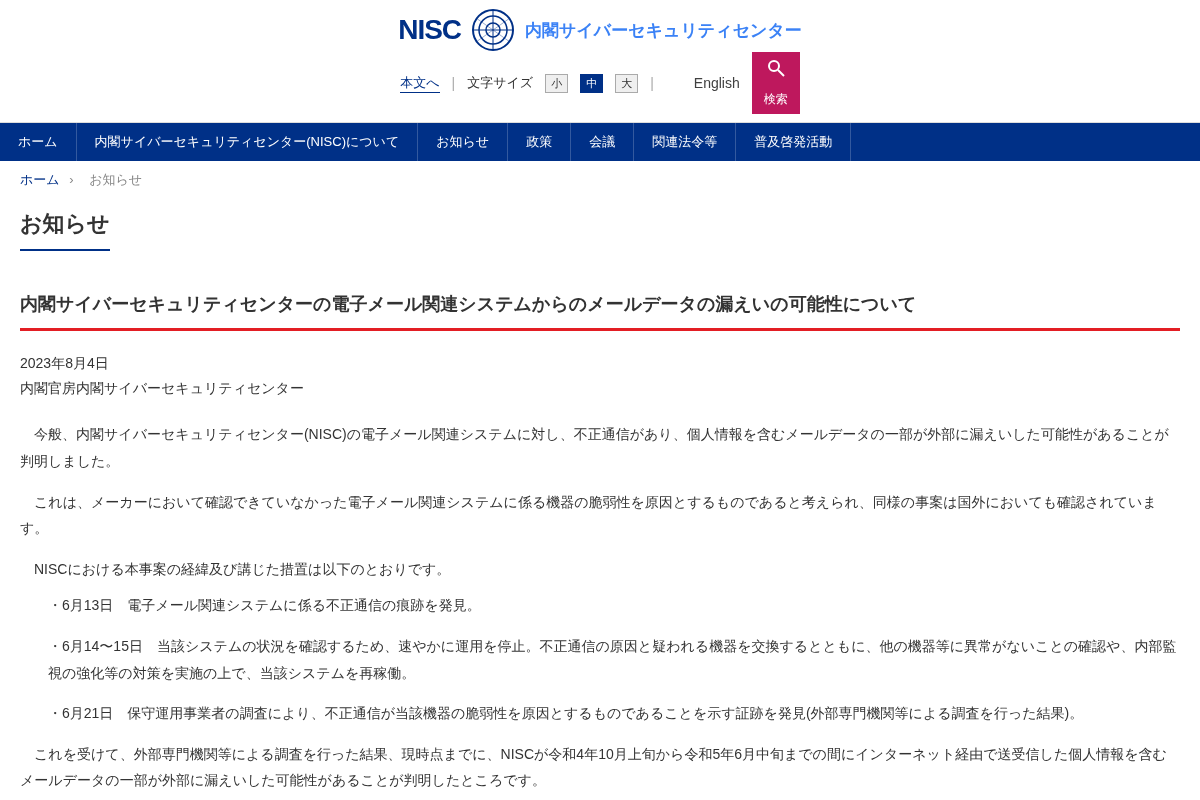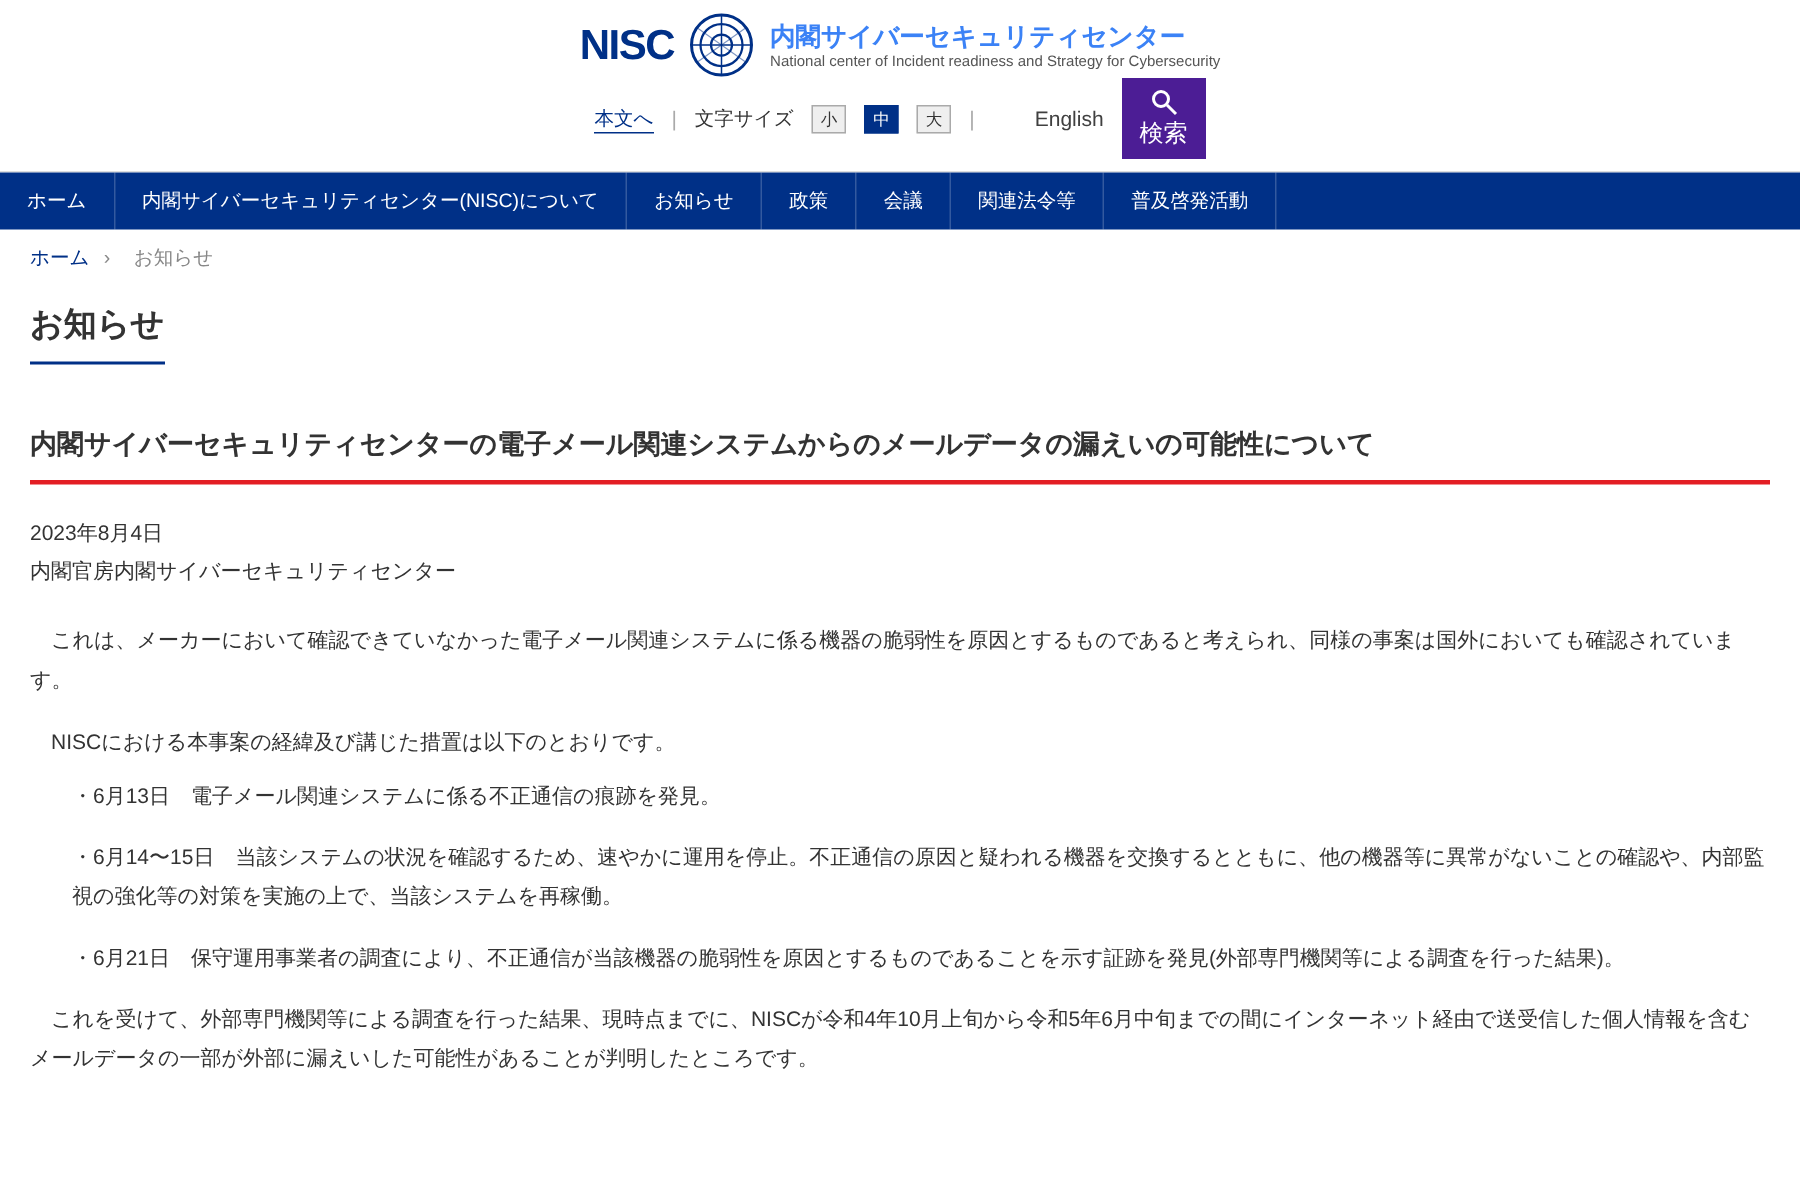--- a/index.html
+++ b/index.html
@@ -13,21 +13,21 @@
     .logo-text { display: flex; flex-direction: column; }
     .logo-title { font-size: 17px; font-weight: bold; color: #3b82f6; }
     .logo-subtitle { font-size: 10px; color: #555; }
     .header-right { display: flex; align-items: center; gap: 12px; justify-content: center; }
     .header-honbun { font-size: 13px; color: #003087; text-decoration: none; border-bottom: 1px solid #003087; }
     .header-fontsize { display: flex; align-items: center; gap: 12px; font-size: 13px; color: #333; }
     .fontsize-btn { display: inline-block; padding: 1px 5px; border: 1px solid #aaa; font-size: 11px; cursor: pointer; color: #333; }
     .fontsize-btn.active { background: #003087; color: #fff; border-color: #003087; }
     .divider { color: #aaa; }
     .header-english { font-size: 14px; color: #404040; text-decoration: none; margin-left: 28px; }
-    .header-search { background: #4c1d95; color: #fff; border: none; padding: 6px 12px; font-size: 16px; cursor: pointer; display: flex; flex-direction: column; align-items: center; gap: 1px; }
+    .header-search { background: #be185d; color: #fff; border: none; padding: 6px 12px; font-size: 12px; cursor: pointer; display: flex; flex-direction: column; align-items: center; gap: 13px; }
     .search-icon-svg { width: 20px; height: 20px; }
 
     
     nav { background: #003087; display: flex; }
     nav a { color: #fff; text-decoration: none; padding: 10px 18px; font-size: 13px; display: block; border-right: 1px solid rgba(255,255,255,0.2); white-space: nowrap; }
 
     
     .breadcrumb { padding: 10px 20px; font-size: 13px; color: #333; }
     .breadcrumb a { color: #003087; text-decoration: none; }
     .breadcrumb span { margin: 0 6px; color: #888; }
@@ -57,21 +57,20 @@
       <circle cx="22" cy="22" r="20" fill="none" stroke="#003087" stroke-width="2"></circle>
       <circle cx="22" cy="22" r="14" fill="none" stroke="#003087" stroke-width="1.5"></circle>
       <circle cx="22" cy="22" r="7" fill="none" stroke="#003087" stroke-width="1.5"></circle>
       <line x1="22" y1="2" x2="22" y2="42" stroke="#003087" stroke-width="1"></line>
       <line x1="2" y1="22" x2="42" y2="22" stroke="#003087" stroke-width="1"></line>
       <line x1="5" y1="10" x2="39" y2="34" stroke="#003087" stroke-width="0.8" opacity="0.5"></line>
       <line x1="5" y1="34" x2="39" y2="10" stroke="#003087" stroke-width="0.8" opacity="0.5"></line>
     </svg>
     <div class="logo-text">
       <span class="logo-title">内閣サイバーセキュリティセンター</span>
-      <span class="logo-subtitle">National center of Incident readiness and Strategy for Cybersecurity</span>
     </div>
   </div>
   <div class="header-right">
     <a class="header-honbun" href="#">本文へ</a>
     <span class="divider">|</span>
     <div class="header-fontsize">
       <span>文字サイズ</span>
       <button class="fontsize-btn">小</button>
       <button class="fontsize-btn active">中</button>
       <button class="fontsize-btn">大</button>
@@ -108,20 +107,21 @@
   <div class="page-title-label">お知らせ</div>
 </div>
 
 <div class="article">
   <h1 class="article-heading">内閣サイバーセキュリティセンターの電子メール関連システムからのメールデータの漏えいの可能性について</h1>
   <div class="article-meta">
     <div>2023年8月4日</div>
     <div>内閣官房内閣サイバーセキュリティセンター</div>
   </div>
   <div class="article-body">
+    <p class="indent">今般、内閣サイバーセキュリティセンター(NISC)の電子メール関連システムに対し、不正通信があり、個人情報を含むメールデータの一部が外部に漏えいした可能性があることが判明しました。</p>
     <p class="indent">これは、メーカーにおいて確認できていなかった電子メール関連システムに係る機器の脆弱性を原因とするものであると考えられ、同様の事案は国外においても確認されています。</p>
     <p class="indent section-title">NISCにおける本事案の経緯及び講じた措置は以下のとおりです。</p>
     <p style="padding-left:2em;">・6月13日　電子メール関連システムに係る不正通信の痕跡を発見。</p>
     <p style="padding-left:2em;">・6月14〜15日　当該システムの状況を確認するため、速やかに運用を停止。不正通信の原因と疑われる機器を交換するとともに、他の機器等に異常がないことの確認や、内部監視の強化等の対策を実施の上で、当該システムを再稼働。</p>
     <p style="padding-left:2em;">・6月21日　保守運用事業者の調査により、不正通信が当該機器の脆弱性を原因とするものであることを示す証跡を発見(外部専門機関等による調査を行った結果)。</p>
     <p class="indent">これを受けて、外部専門機関等による調査を行った結果、現時点までに、NISCが令和4年10月上旬から令和5年6月中旬までの間にインターネット経由で送受信した個人情報を含むメールデータの一部が外部に漏えいした可能性があることが判明したところです。</p>
   </div>
 </div>
 
 </body></html>

